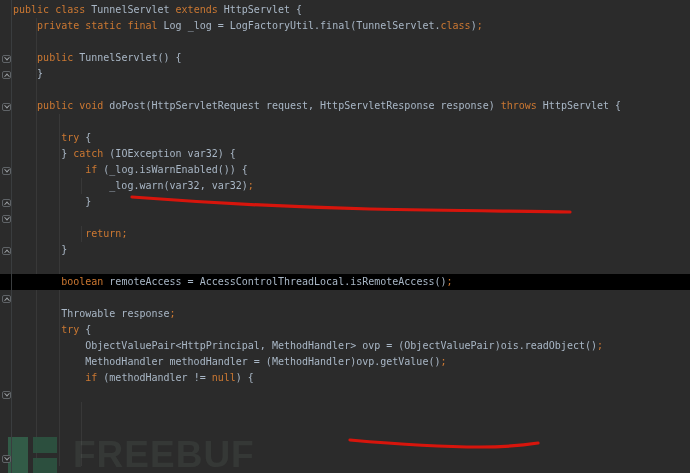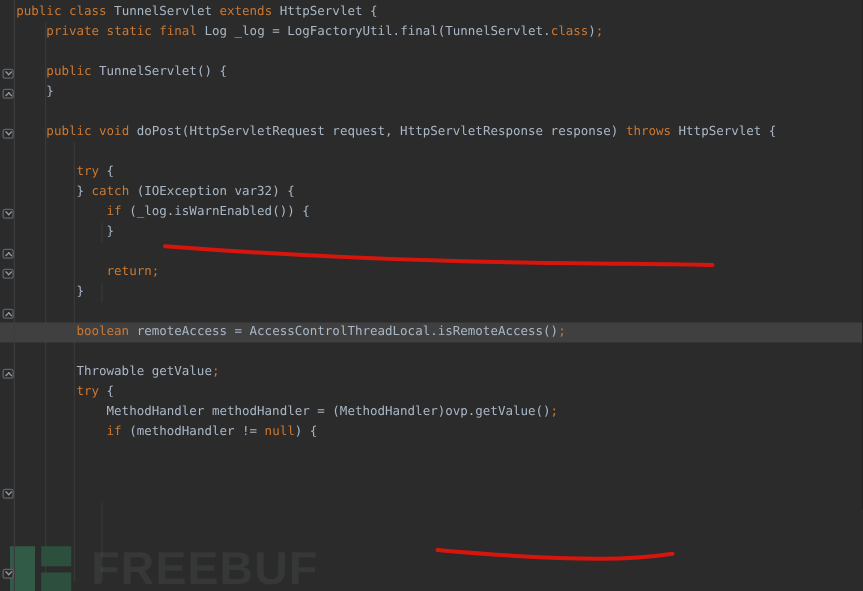--- a/index.html
+++ b/index.html
@@ -12,21 +12,21 @@
   .fold{position:absolute;left:2px;width:7px;height:6px;border:1px solid #5f6367;border-radius:2px;
         background:#2b2b2b;z-index:4;display:flex;align-items:center;justify-content:center;cursor:pointer;}
   .fold .chev{display:block;width:3px;height:3px;border-right:1px solid #9da1a5;border-bottom:1px solid #9da1a5;
         transform:rotate(45deg) translate(-1px,-1px);}
   .fold.up .chev{transform:rotate(-135deg) translate(-1px,-1px);}
   
   .guide{position:absolute;width:1px;background:#383838;z-index:1;}
   
   .code{position:absolute;left:0;top:2px;right:0;z-index:2;}
   .line{height:16px;line-height:16px;font-size:10px;white-space:pre;padding-left:13px;letter-spacing:0;}
-  .line.hl{background:#404040;}
+  .line.hl{background:#000000;}
   .k{color:#cc7832;}
   .d{color:#a9b7c6;}
   .s{color:#cc7832;}
   
   .watermark{position:absolute;left:0;top:436px;height:37px;width:260px;z-index:1;}
   .wm-block{position:absolute;opacity:.92;}
   .wm-bar {left:8px; top:1px;width:20px;height:36px;background:#33604a;}
   .wm-b1  {left:33px;top:1px;width:24px;height:16px;background:#2c5240;}
   .wm-b2  {left:33px;top:22px;width:24px;height:15px;background:#2c5240;}
   .wm-text{position:absolute;left:73px;top:0px;font-family:Liberation Sans, sans-serif;
@@ -58,29 +58,31 @@
       <div class="line"><span class="d">    </span><span class="k">private</span><span class="d"> </span><span class="k">static</span><span class="d"> </span><span class="k">final</span><span class="d"> Log _log = LogFactoryUtil.final(TunnelServlet.</span><span class="k">class</span><span class="d">)</span><span class="s">;</span></div>
       <div class="line"></div>
       <div class="line"><span class="d">    </span><span class="k">public</span><span class="d"> TunnelServlet() {</span></div>
       <div class="line"><span class="d">    }</span></div>
       <div class="line"></div>
       <div class="line"><span class="d">    </span><span class="k">public</span><span class="d"> </span><span class="k">void</span><span class="d"> doPost(HttpServletRequest request, HttpServletResponse response) </span><span class="k">throws</span><span class="d"> HttpServlet {</span></div>
       <div class="line"></div>
       <div class="line"><span class="d">        </span><span class="k">try</span><span class="d"> {</span></div>
       <div class="line"><span class="d">        } </span><span class="k">catch</span><span class="d"> (IOException var32) {</span></div>
       <div class="line"><span class="d">            </span><span class="k">if</span><span class="d"> (_log.isWarnEnabled()) {</span></div>
+      <div class="line"><span class="d">                _log.warn(var32, var32)</span><span class="s">;</span></div>
       <div class="line"><span class="d">            }</span></div>
       <div class="line"></div>
       <div class="line"><span class="d">            </span><span class="k">return</span><span class="s">;</span></div>
       <div class="line"><span class="d">        }</span></div>
       <div class="line"></div>
       <div class="line hl"><span class="d">        </span><span class="k">boolean</span><span class="d"> remoteAccess = AccessControlThreadLocal.isRemoteAccess()</span><span class="s">;</span></div>
       <div class="line"></div>
-      <div class="line"><span class="d">        Throwable getValue</span><span class="s">;</span></div>
+      <div class="line"><span class="d">        Throwable response</span><span class="s">;</span></div>
       <div class="line"><span class="d">        </span><span class="k">try</span><span class="d"> {</span></div>
+      <div class="line"><span class="d">            ObjectValuePair&lt;HttpPrincipal, MethodHandler&gt; ovp = (ObjectValuePair)ois.readObject()</span><span class="s">;</span></div>
       <div class="line"><span class="d">            MethodHandler methodHandler = (MethodHandler)ovp.getValue()</span><span class="s">;</span></div>
       <div class="line"><span class="d">            </span><span class="k">if</span><span class="d"> (methodHandler != </span><span class="k">null</span><span class="d">) {</span></div>
     </div>
 
   <div class="gutter"></div>
   <div id="folds">
       <div class="fold" style="top: 55px;">
         <span class="chev"></span>
       </div>
       <div class="fold up" style="top: 71px;">

